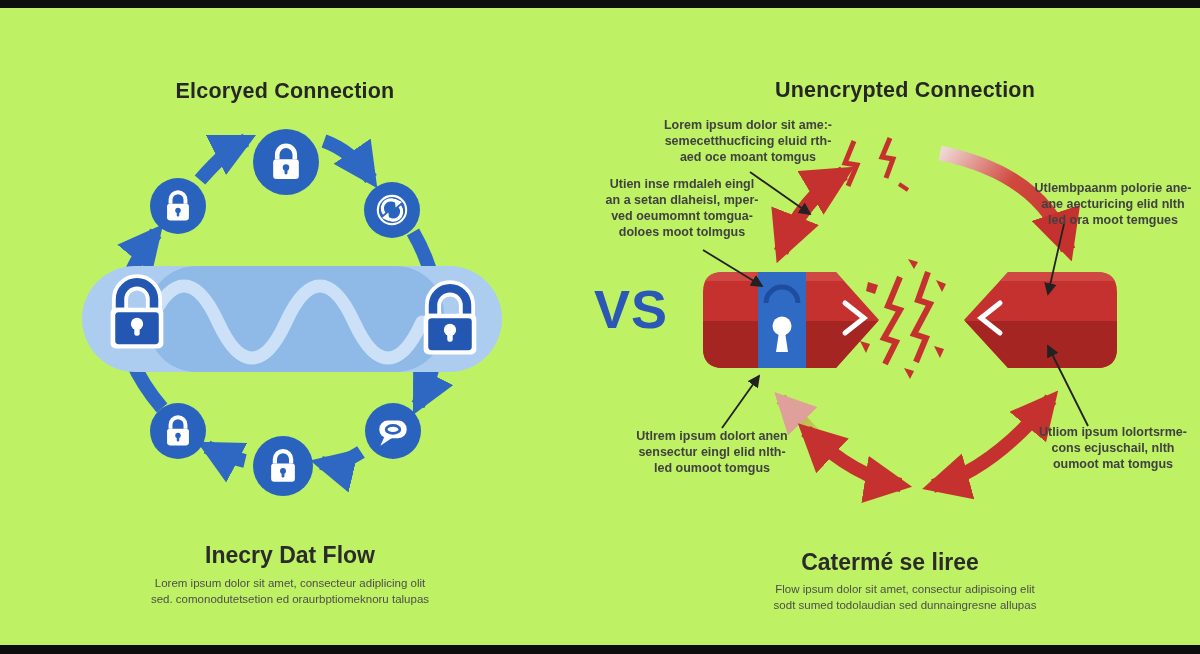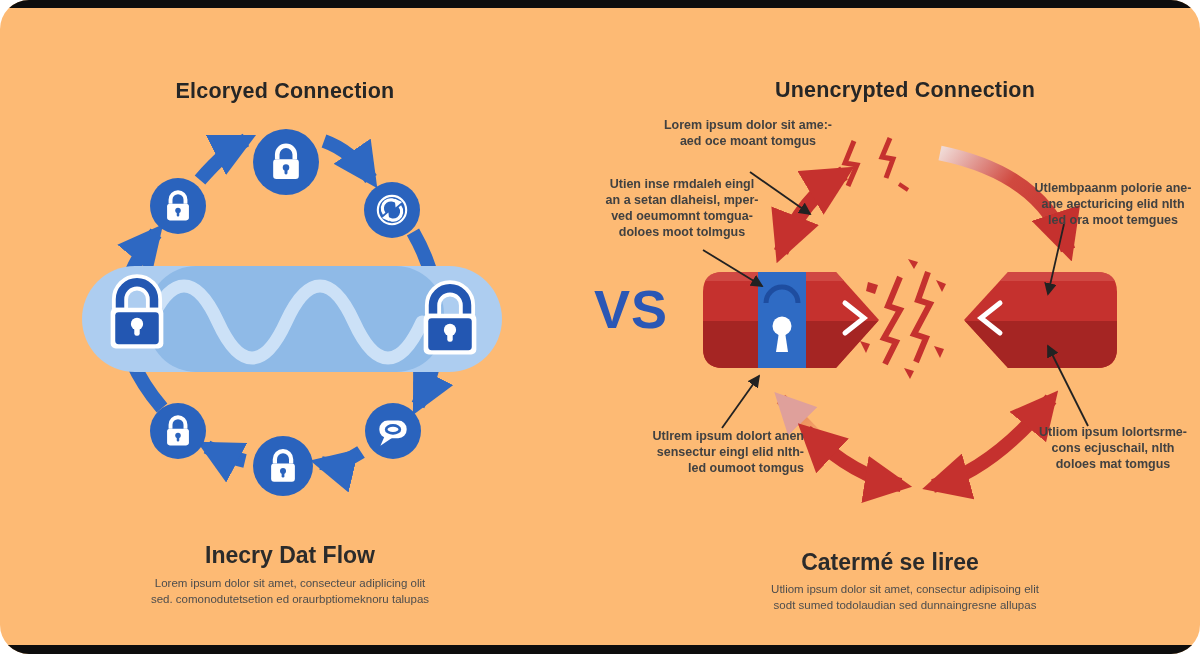--- a/index.html
+++ b/index.html
@@ -1,30 +1,30 @@
 <!DOCTYPE html>
 <html><head>
 <meta charset="utf-8">
 <style>
   html,body{margin:0;padding:0;background:#fff;}
-  #canvas{position:relative;width:1200px;height:654px;background:#fdba74;overflow:hidden;
-          font-family:"Liberation Sans", sans-serif;border-radius:29px;}
+  #canvas{position:relative;width:1200px;height:654px;background:#bef264;overflow:hidden;
+          font-family:"Liberation Sans", sans-serif;}
   .edgebar{position:absolute;left:0;width:1200px;height:8px;background:#0d0d0d;}
   .edgebar.top{top:0;}
   .edgebar.bottom{top:645px;height:9px;}
   .title{position:absolute;text-align:center;font-size:21.5px;font-weight:700;color:#262626;letter-spacing:.2px;}
   #left-title{left:60px;width:450px;top:79px;}
   #right-title{left:680px;width:450px;top:78px;}
   #vs{position:absolute;left:548px;top:278px;width:120px;text-align:right;
       font-size:54px;font-weight:800;color:#2b57b5;letter-spacing:1px;}
   .ann{position:absolute;text-align:center;font-size:12.5px;line-height:16px;font-weight:600;color:#414141;}
   #ann-top{left:645px;width:206px;top:117px;}
   #ann-left{left:594px;width:176px;top:176px;}
   #ann-top-right{left:1030px;width:166px;top:166px;margin-top:14px;}
-  #ann-bottom-left{left:620px;width:184px;top:428px;text-align:right;}
+  #ann-bottom-left{left:620px;width:184px;top:428px;}
   #ann-bottom-right{left:1028px;width:170px;top:424px;}
   .caption-title{position:absolute;text-align:center;font-size:23px;font-weight:700;color:#2b2b2b;}
   .caption-text{position:absolute;text-align:center;font-size:11.5px;line-height:15.5px;color:#4d4d4d;font-weight:500;}
   #left-caption-title{left:90px;width:400px;top:542px;}
   #left-caption-text{left:75px;width:430px;top:576px;}
   #right-caption-title{left:690px;width:400px;top:549px;}
   #right-caption-text{left:690px;width:430px;top:582px;}
   svg{position:absolute;overflow:visible;}
 </style>
 </head>
@@ -199,20 +199,21 @@
       <path d="M1088 426 L 1048 346" marker-end="url(#mk)"></path>
     </g>
   </svg>
 
   <div id="left-title" class="title">Elcoryed Connection</div>
   <div id="right-title" class="title">Unencrypted Connection</div>
   <div id="vs">VS</div>
 
   <div id="ann-top" class="ann">
     <div>Lorem ipsum dolor sit ame:-</div>
+    <div>semecetthucficing eluid rth-</div>
     <div>aed oce moant tomgus</div>
   </div>
   <div id="ann-left" class="ann">
     <div>Utien inse rmdaleh eingl</div>
     <div>an a setan dlaheisl, mper-</div>
     <div>ved oeumomnt tomgua-</div>
     <div>doloes moot tolmgus</div>
   </div>
   <div id="ann-top-right" class="ann">
     <div>Utlembpaanm polorie ane-</div>
@@ -220,27 +221,27 @@
     <div>led ora moot temgues</div>
   </div>
   <div id="ann-bottom-left" class="ann">
     <div>Utlrem ipsum dolort anen</div>
     <div>sensectur eingl elid nlth-</div>
     <div>led oumoot tomgus</div>
   </div>
   <div id="ann-bottom-right" class="ann">
     <div>Utliom ipsum lolortsrme-</div>
     <div>cons ecjuschail, nlth</div>
-    <div>doloes mat tomgus</div>
+    <div>oumoot mat tomgus</div>
   </div>
 
   <div id="left-caption-title" class="caption-title">Inecry Dat Flow</div>
   <div id="left-caption-text" class="caption-text">
     <div>Lorem ipsum dolor sit amet, consecteur adiplicing olit</div>
     <div>sed. comonodutetsetion ed oraurbptiomeknoru talupas</div>
   </div>
   <div id="right-caption-title" class="caption-title">Catermé se liree</div>
   <div id="right-caption-text" class="caption-text">
-    <div>Utliom ipsum dolor sit amet, consectur adipisoing elit</div>
+    <div>Flow ipsum dolor sit amet, consectur adipisoing elit</div>
     <div>sodt sumed todolaudian sed dunnaingresne allupas</div>
   </div>
 
 </div>
 
 </body></html>

